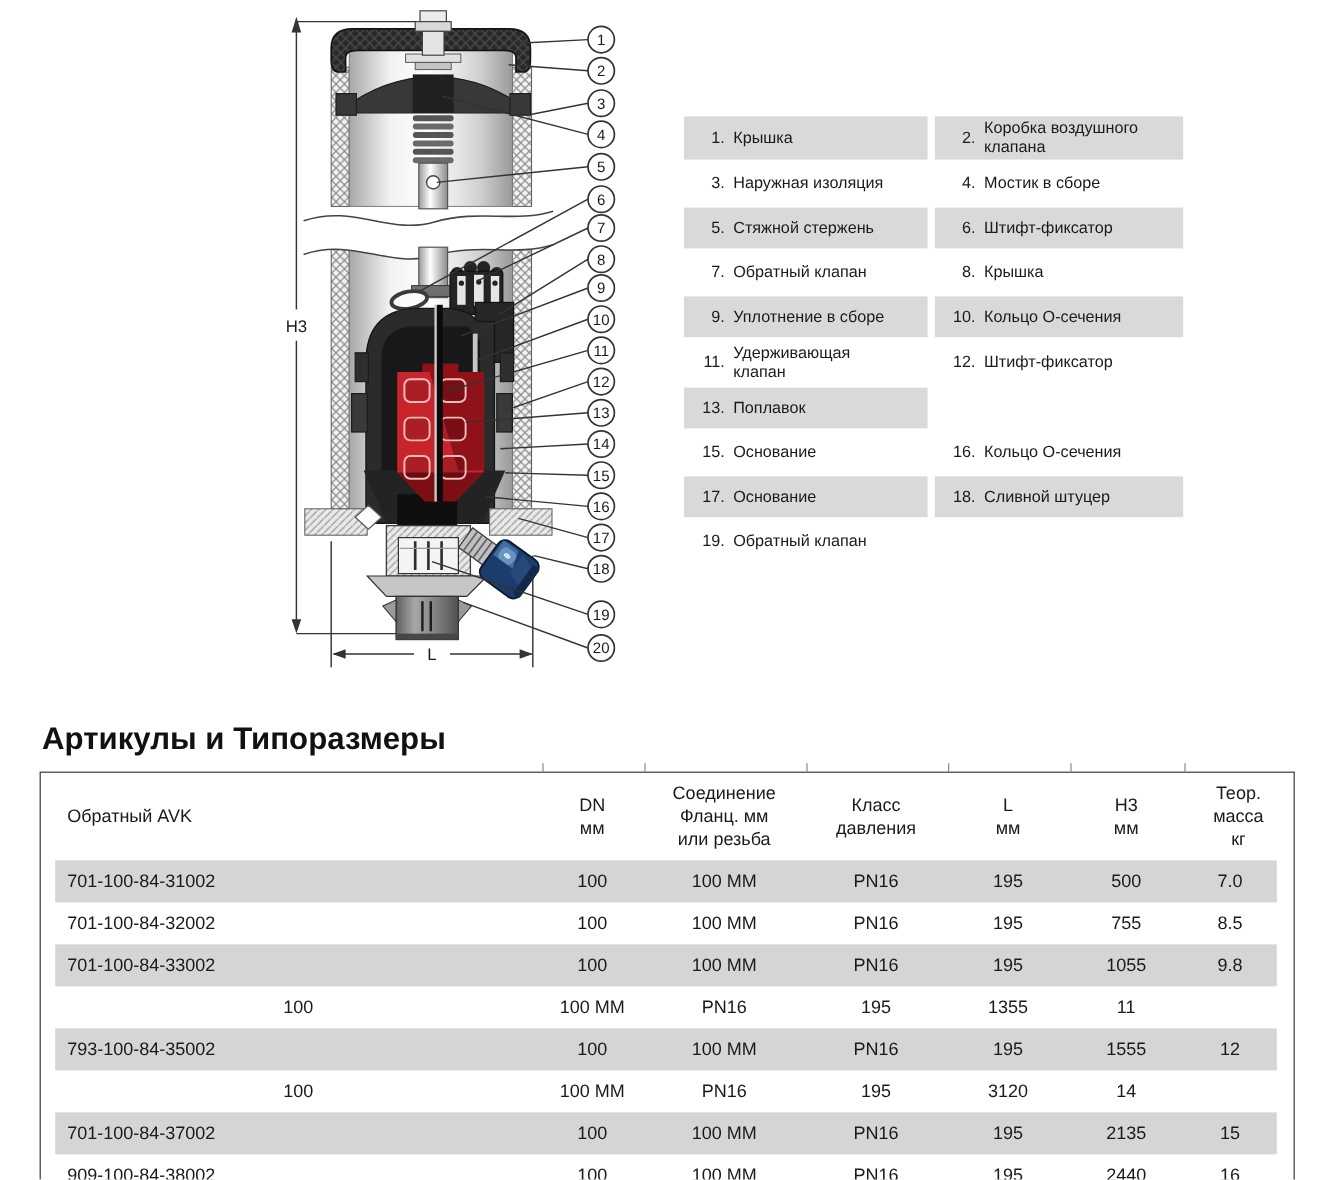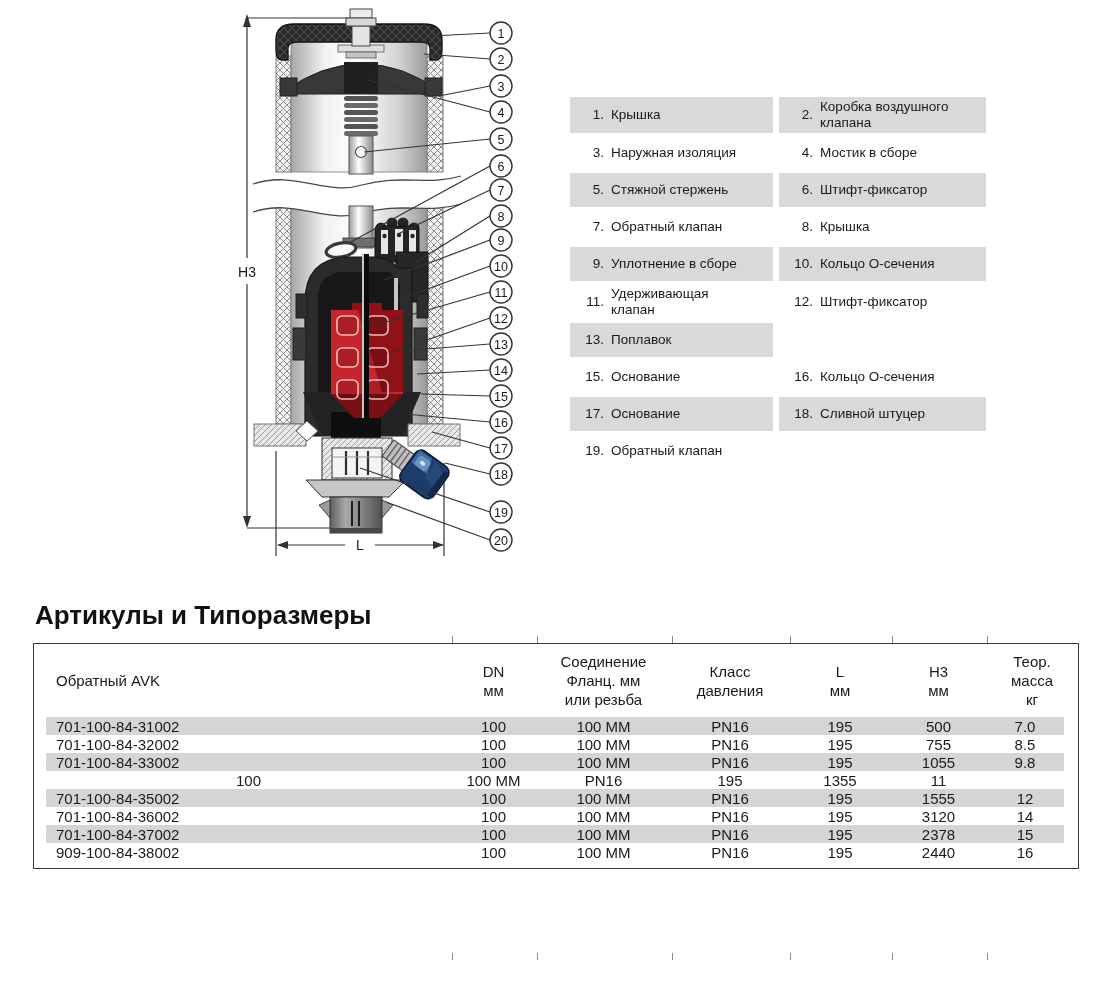--- a/index.html
+++ b/index.html
@@ -21,21 +21,21 @@
   .section-title{position:absolute;left:35px;top:600px;font-size:26px;font-weight:bold;color:#111;}
   
   .spec-table{position:absolute;left:33px;top:643px;width:1046px;box-sizing:border-box;
     border:1.6px solid #3a3a3a;padding-bottom:7px;background:#fff;}
   .spec-header{display:grid;grid-template-columns:417px 85px 135px 118px 102px 95px 1fr;
     height:73px;align-items:center;font-size:15px;line-height:19px;}
   .spec-header .h{text-align:center;white-space:pre-line;}
   .spec-header .h.first{text-align:left;padding-left:22px;}
   .spec-body{margin:0 14px 0 12px;}
   .spec-row{display:grid;grid-template-columns:405px 85px 135px 118px 102px 95px 1fr;
-    height:18px;align-items:center;font-size:15px;}
+    height:35px;align-items:center;font-size:15px;}
   .spec-row.stripe{background:#d5d5d5;}
   .spec-row .c{text-align:center;}
   .spec-row .c.first{text-align:left;padding-left:10px;}
   .col-tick{position:absolute;width:1px;height:7px;background:#8a8a8a;}
 </style>
 </head>
 <body>
 
 <svg class="diagram" viewBox="0 0 560 578">
   <defs>
@@ -445,44 +445,43 @@
     </div>
     <div class="spec-row">
         <div class="c">100</div>
         <div class="c">100 MM</div>
         <div class="c">PN16</div>
         <div class="c">195</div>
         <div class="c">1355</div>
         <div class="c">11</div>
     </div>
     <div class="spec-row stripe">
-      <div class="c first">701-100-84-35002</div>
+      <div class="c first">793-100-84-35002</div>
         <div class="c">100</div>
         <div class="c">100 MM</div>
         <div class="c">PN16</div>
         <div class="c">195</div>
         <div class="c">1555</div>
         <div class="c">12</div>
     </div>
     <div class="spec-row">
-      <div class="c first">701-100-84-36002</div>
         <div class="c">100</div>
         <div class="c">100 MM</div>
         <div class="c">PN16</div>
         <div class="c">195</div>
         <div class="c">3120</div>
         <div class="c">14</div>
     </div>
     <div class="spec-row stripe">
       <div class="c first">701-100-84-37002</div>
         <div class="c">100</div>
         <div class="c">100 MM</div>
         <div class="c">PN16</div>
         <div class="c">195</div>
-        <div class="c">2378</div>
+        <div class="c">2135</div>
         <div class="c">15</div>
     </div>
     <div class="spec-row">
       <div class="c first">909-100-84-38002</div>
         <div class="c">100</div>
         <div class="c">100 MM</div>
         <div class="c">PN16</div>
         <div class="c">195</div>
         <div class="c">2440</div>
         <div class="c">16</div>

